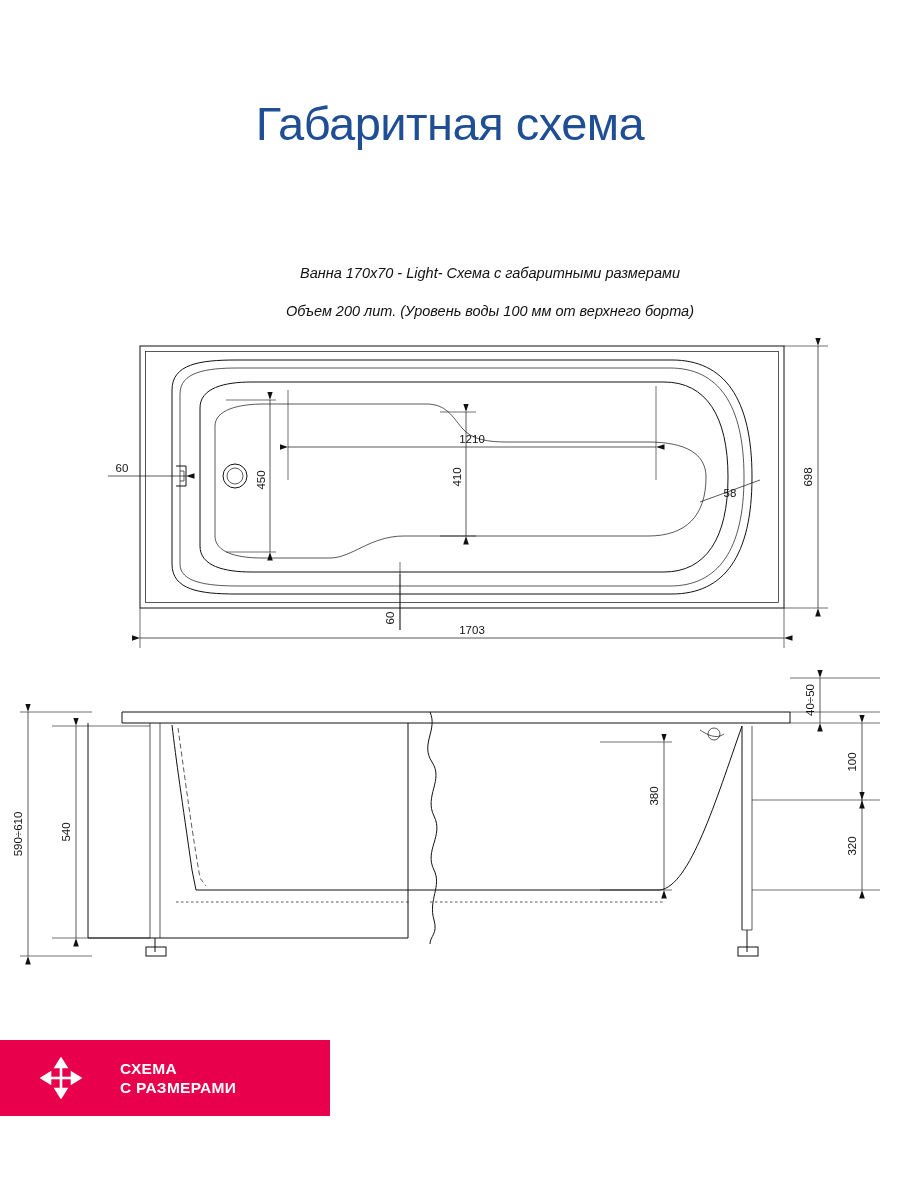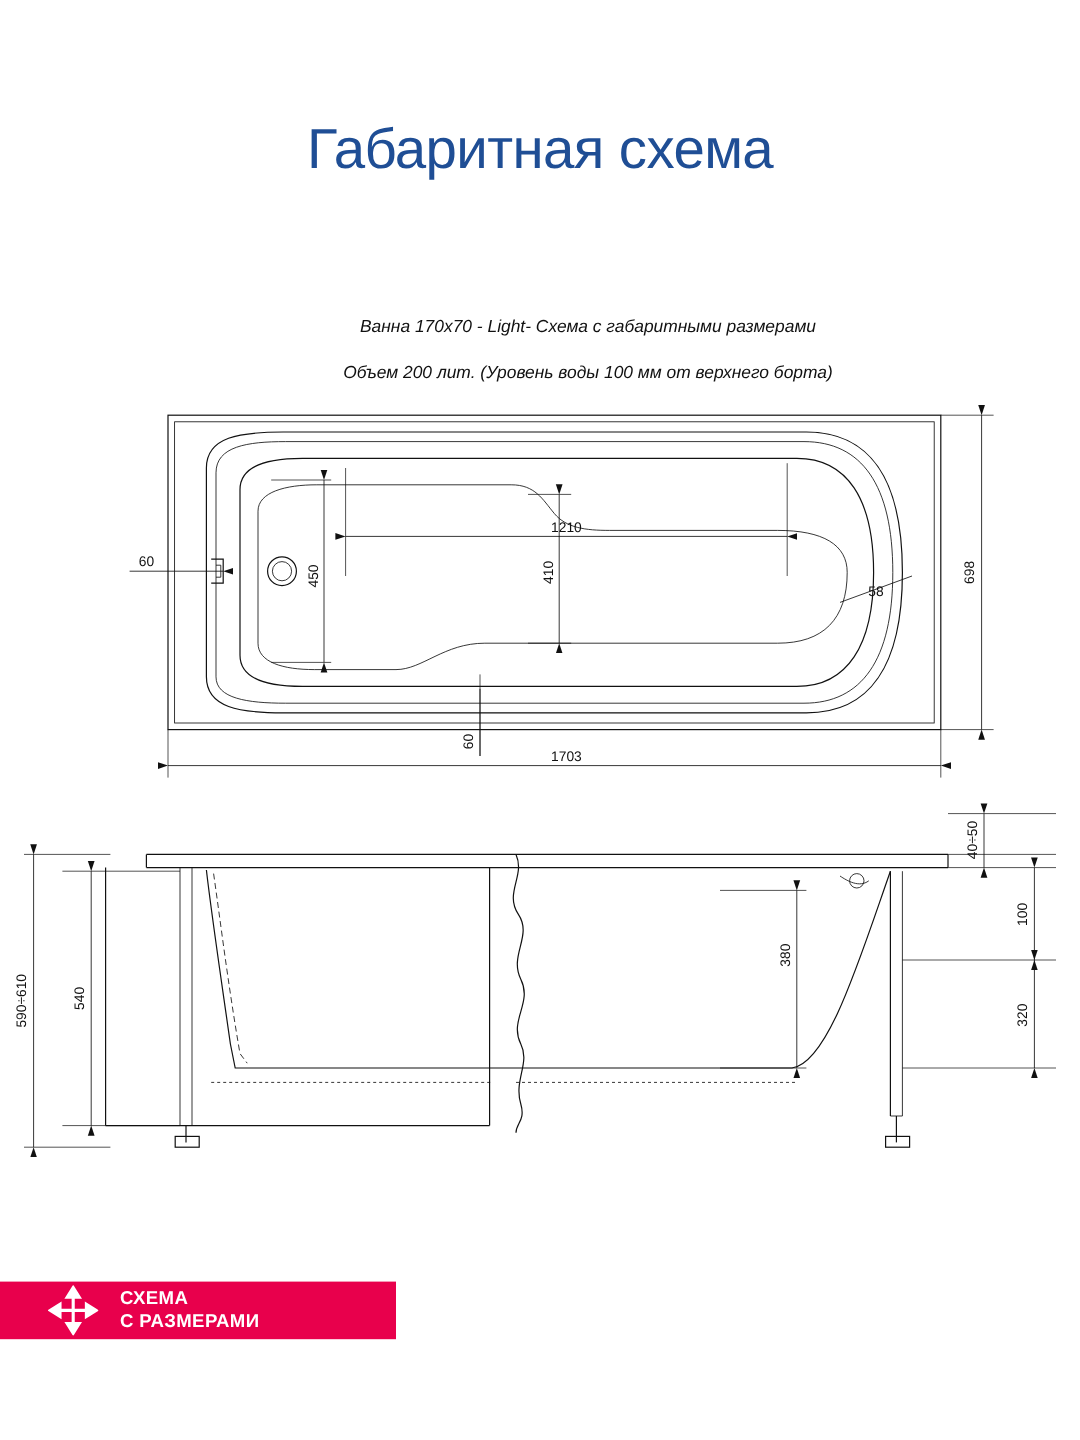--- a/index.html
+++ b/index.html
@@ -52,26 +52,27 @@
     height: 660px;
   }
   .drawing svg { display: block; }
 
   
   .footer {
     position: absolute;
     left: 0;
     bottom: 84px;
     width: 330px;
-    height: 48px;
+    height: 76px;
     background: #e8004c;
     display: flex;
     align-items: center;
     padding-left: 40px;
     box-sizing: border-box;
+    gap: 20px;
   }
   .footer-icon {
     width: 42px;
     height: 42px;
     flex: 0 0 42px;
     position: relative;
   }
   .footer-text {
     margin-left: 18px;
     color: #ffffff;

